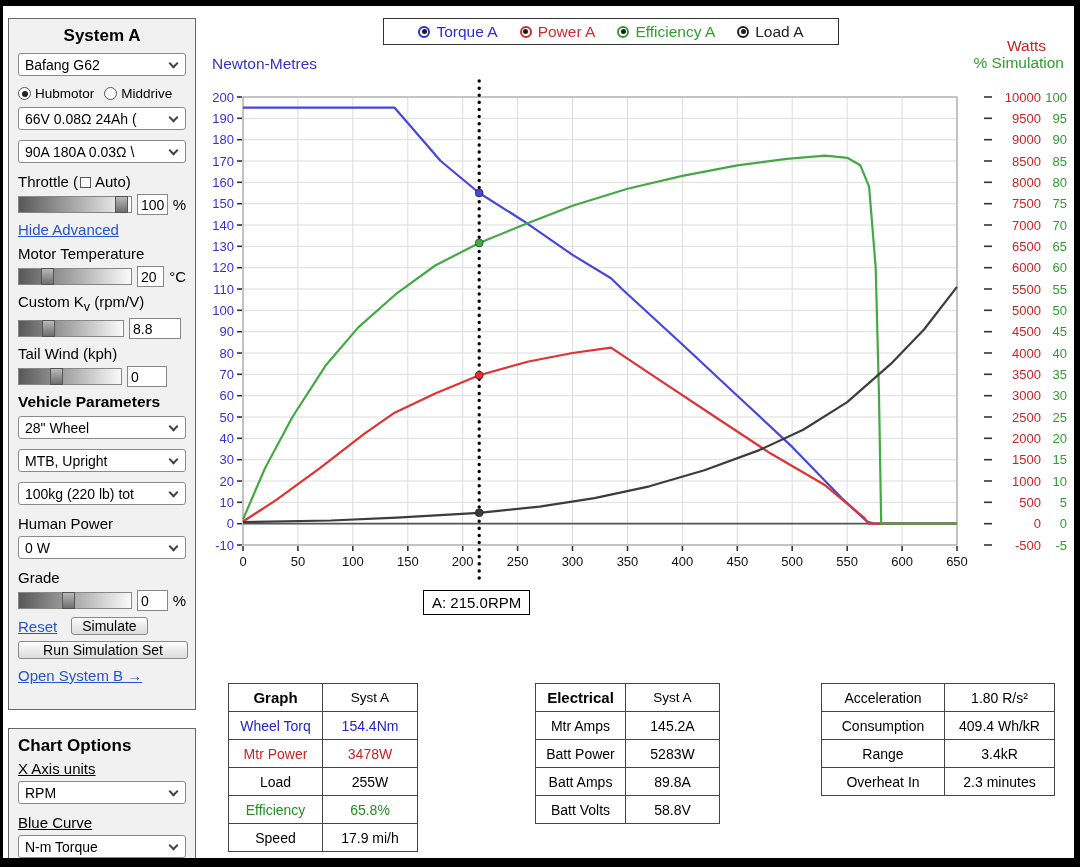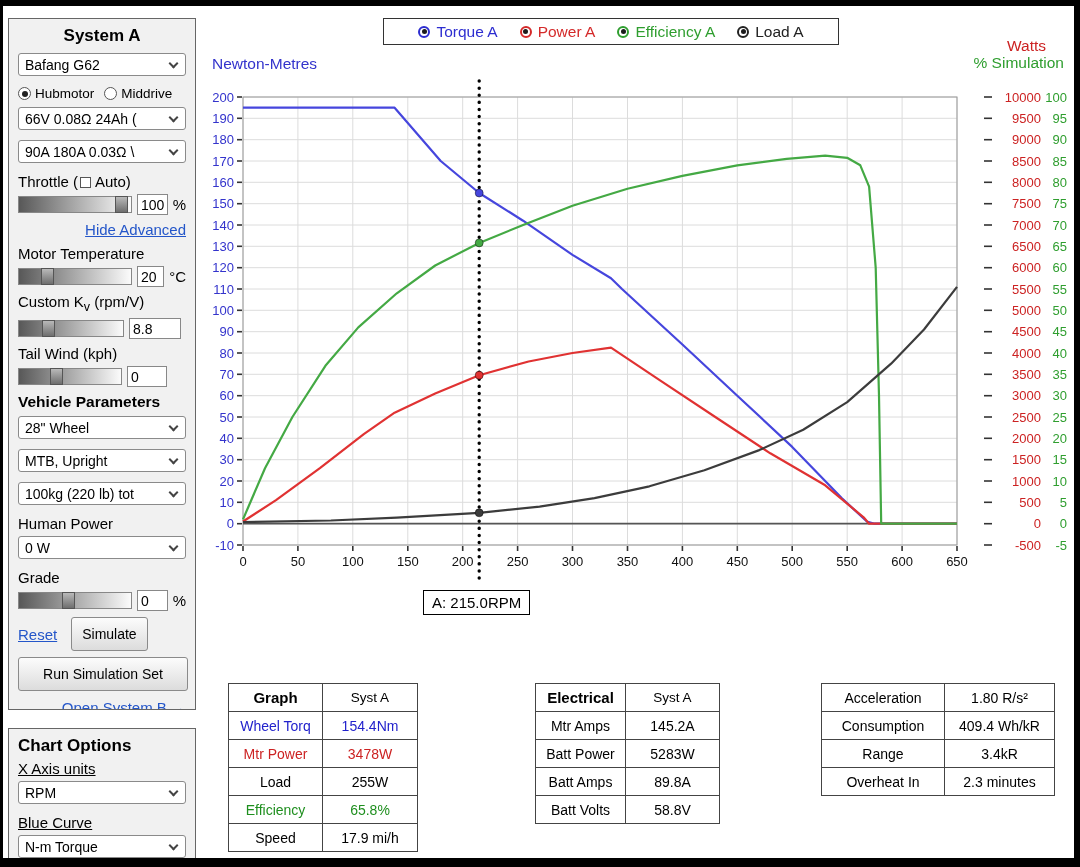--- a/index.html
+++ b/index.html
@@ -20,22 +20,22 @@
 .lbl{font-size:15px;margin-bottom:4px}
 .bold-lbl{font-size:15.5px;font-weight:bold;margin-bottom:5px}
 .ulbl{font-size:15px;text-decoration:underline;margin-bottom:4px}
 .row{display:flex;align-items:center;gap:5px;margin-bottom:6px}
 .slider{position:relative;width:114px;height:17px;border:1px solid #878787;background:linear-gradient(to right,#585858,#fbfbfb);flex:none}
 .thumb{position:absolute;top:-1px;width:13px;height:17px;background:linear-gradient(#b9b9b9,#6e6e6e);border:1px solid #555}
 .num{display:inline-block;border:1px solid #888;background:#fff;height:21px;padding:2px 3px;font-size:14px;overflow:hidden}
 .w34{width:34px}.w30{width:30px}.w52{width:52px}.w40{width:40px}
 .unit{font-size:15px}
 .link{color:#2456c9;text-decoration:underline;font-size:15px;cursor:pointer}
-.center{text-align:right;margin-bottom:6px}
-.btn{display:inline-block;background:linear-gradient(#fcfcfc,#dcdcdc);border:1px solid #8a8a8a;border-radius:3px;padding:8px 10px;font-size:14px;cursor:default}
+.center{text-align:left;margin-bottom:6px}
+.btn{display:inline-block;background:linear-gradient(#fcfcfc,#dcdcdc);border:1px solid #8a8a8a;border-radius:3px;padding:0 10px;font-size:14px;cursor:default}
 .btn-wide{display:block;width:170px;margin:0 auto 7px auto;text-align:center}
 .checkbox{display:inline-block;width:11px;height:11px;border:1px solid #555;background:#fff;vertical-align:-1px;margin:0 4px 0 2px}
 #legend{position:absolute;left:380px;top:12px;width:456px;height:27px;border:1px solid #333;background:#fff;display:flex;align-items:center;justify-content:center;gap:22px}
 .leg-item{display:flex;align-items:center;gap:6px;font-size:15.5px}
 .leg-icon{width:12px;height:12px;border-radius:50%;border:2px solid currentColor;position:relative;flex:none}
 .leg-icon::after{content:"";position:absolute;inset:1.5px;background:#1c1c1c;border-radius:50%}
 .leg-blue{color:#2d2dd0}.leg-red{color:#d42a2a}.leg-green{color:#2f9e2f}.leg-black{color:#222}
 .axis-title{position:absolute;font-size:15.5px}
 #left-axis-title{left:209px;top:49px;color:#3333cc}
 #watts-title{right:28px;top:31px;color:#cc2222;text-align:right}

